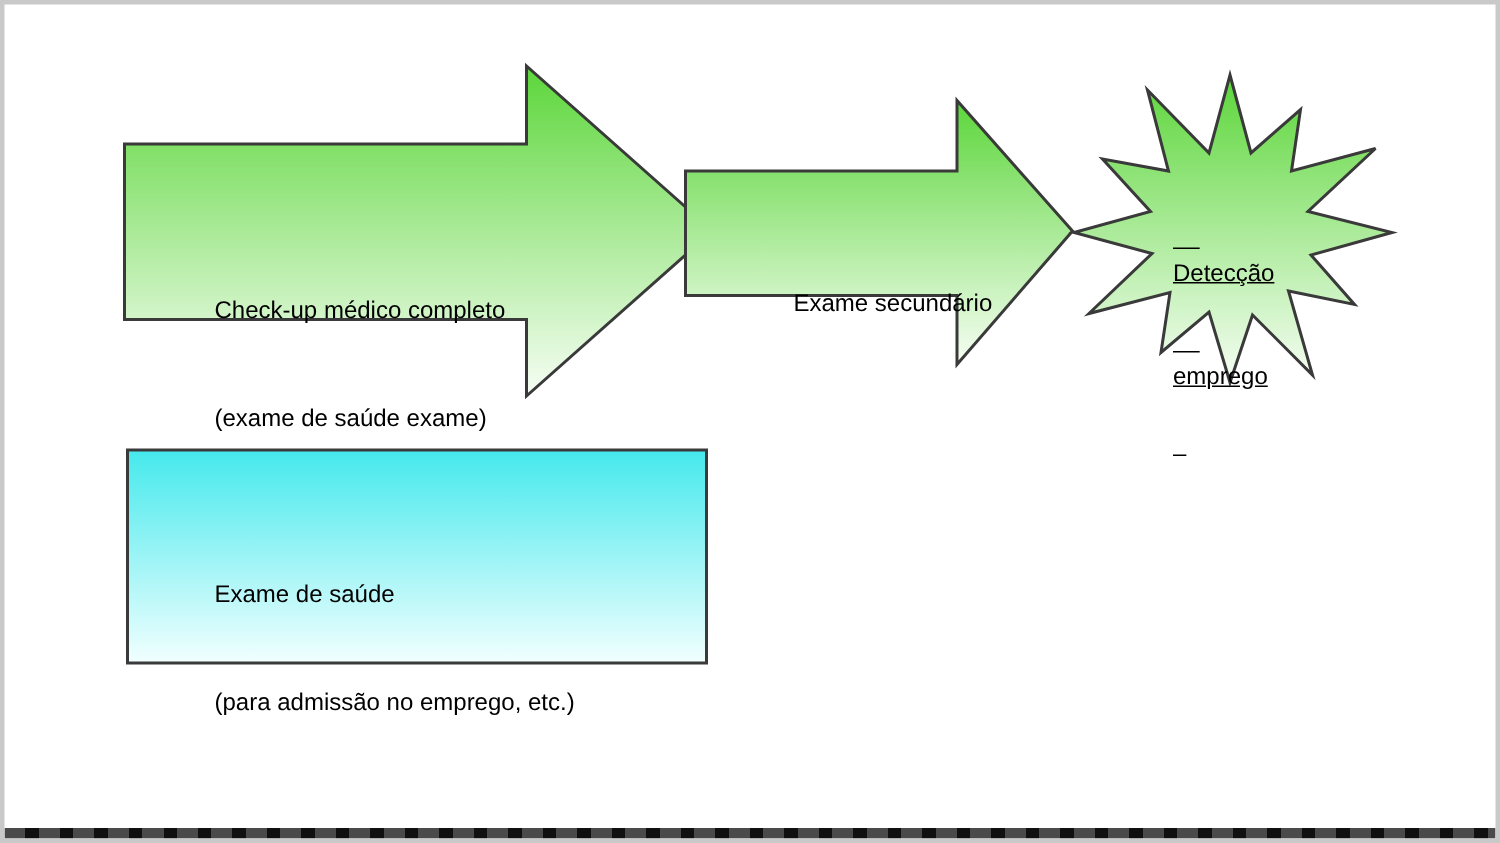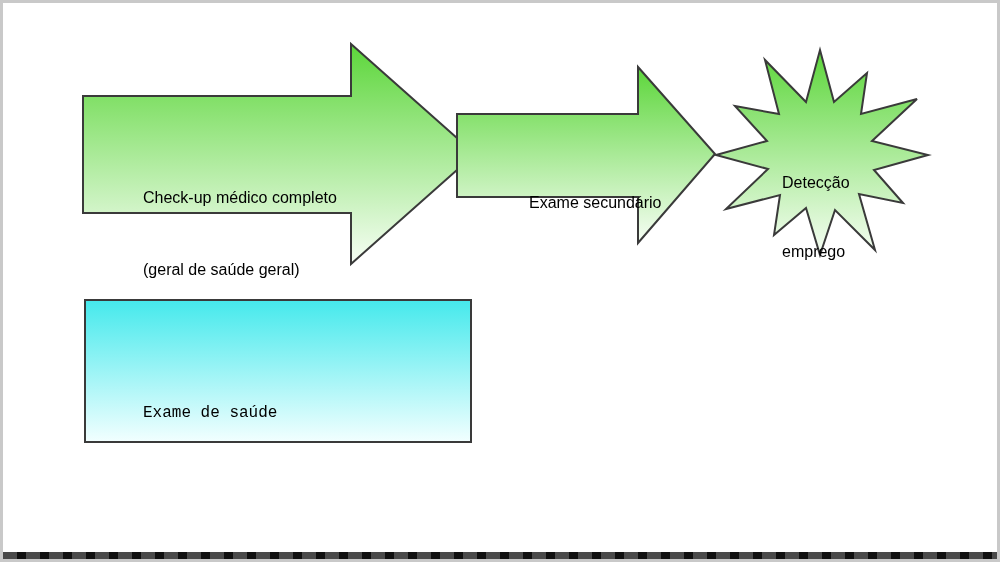--- a/index.html
+++ b/index.html
@@ -24,24 +24,24 @@
     width: 994px;
     height: 556px;
   }
   .txt {
     position: absolute;
     color: #000000;
     font-size: 16px;
     line-height: 24px;
     white-space: pre;
   }
-  .txt-arrow1 { left: 140px; top: 135px; }
+  .txt-arrow1 { left: 140px; top: 145px; }
   .txt-arrow2 { left: 526px; top: 140px; }
-  .txt-burst  { left: 779px; top: 122px; line-height: 23px; }
-  .txt-box    { left: 140px; top: 350px; font-family: Liberation Mono, monospace; }
+  .txt-burst  { left: 779px; top: 122px; line-height: 23px; text-decoration: underline; }
+  .txt-box    { left: 140px; top: 334px; }
   .film-strip {
     position: absolute;
     left: 0;
     bottom: 0;
     width: 100%;
     height: 7px;
     background: repeating-linear-gradient(
       90deg,
       #4a4a4a 0px, #4a4a4a 14px,
       #101010 14px, #101010 23px
@@ -69,30 +69,31 @@
 
     <polygon points="454,111 635,111 635,64 712,151 635,240 635,194 454,194" fill="url(#gradGreen)" stroke-width="2" stroke-linejoin="miter" stroke="#3a3a3a"></polygon>
 
     <polygon points="817,47 831,99 864,70 858,111 914,96 869,138 925,152 871,167 900,200 856,191 872,247 832,207 817,252 803,205 771,232 777,192 723,206 765,166 713,152 764,138 732,103 776,111 762,57 803,99" fill="url(#gradGreen)" stroke-width="2" stroke-linejoin="miter" stroke="#3a3a3a"></polygon>
 
     <rect x="82" y="297" width="386" height="142" fill="url(#gradCyan)" stroke-width="2" stroke="#3a3a3a"></rect>
   </svg>
 
   <div class="txt txt-arrow1">
     <div>Check-up médico completo</div>
-    <div>(geral de saúde geral)</div>
+    <div>(exame de saúde exame)</div>
   </div>
 
   <div class="txt txt-arrow2">
     <div>Exame secundário</div>
   </div>
 
   <div class="txt txt-burst">
     <div>Detecção</div>
     <div>emprego</div>
   </div>
 
   <div class="txt txt-box">
     <div>Exame de saúde</div>
+    <div>(para admissão no emprego, etc.)</div>
   </div>
 
   <div class="film-strip"></div>
 </div>
 
 </body></html>

